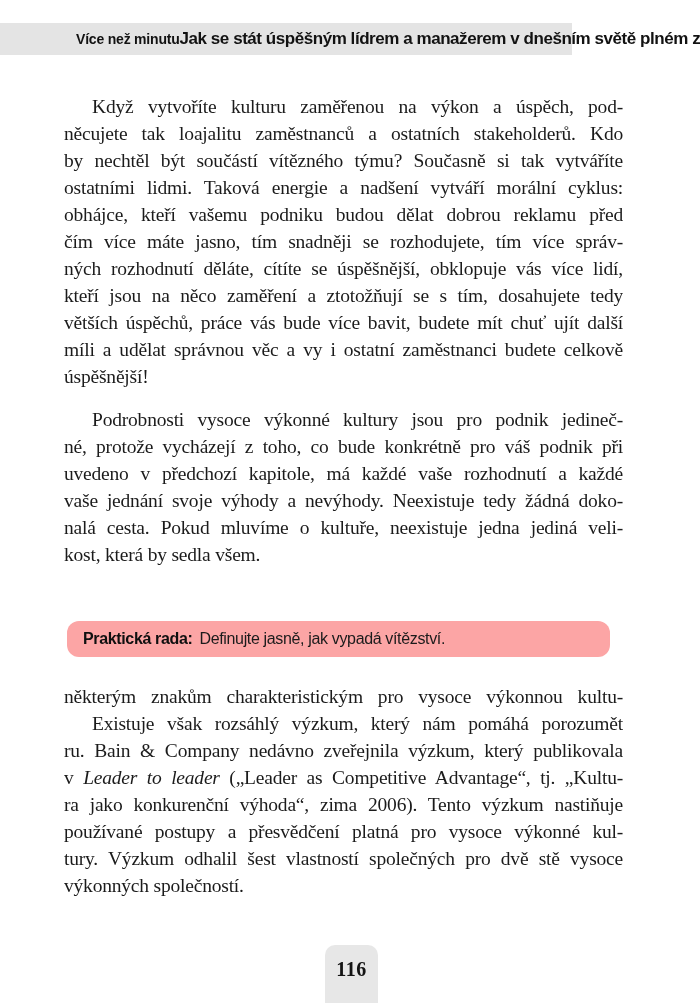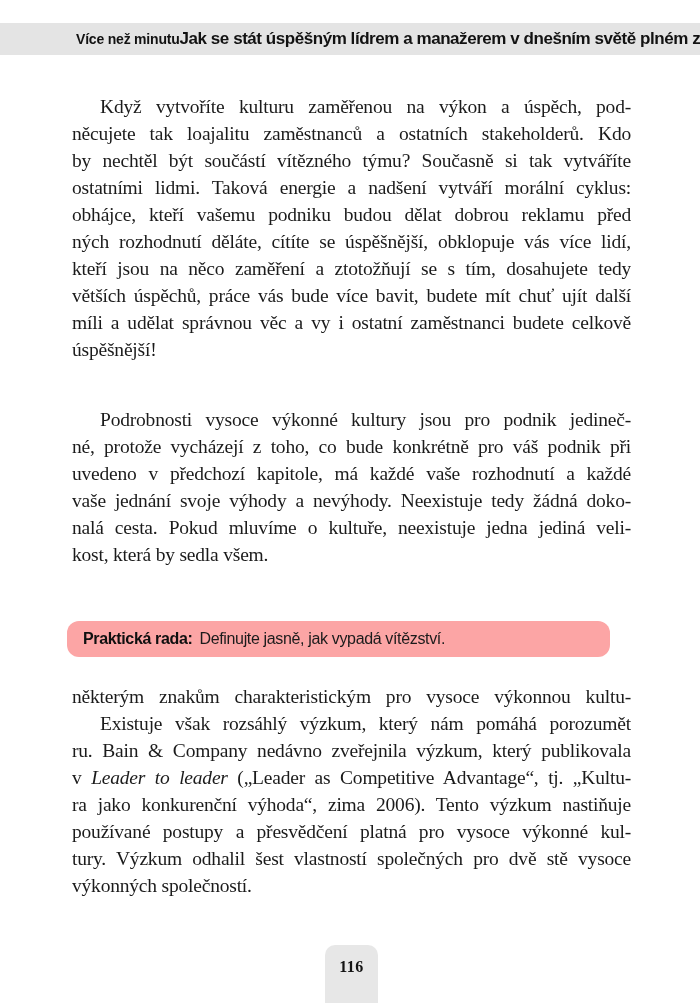--- a/index.html
+++ b/index.html
@@ -8,32 +8,32 @@
     background: #ffffff;
     font-family: "Liberation Serif", serif;
     color: #1b1b1b;
     position: relative;
     overflow: hidden;
   }
   #page { position: absolute; inset: 0; width: 700px; height: 1003px; }
 
   
   .band {
-    position: absolute; top: 23px; left: 0; width: 700px; height: 32px;
+    position: absolute; top: 23px; left: 0; width: 572px; height: 32px;
     background: #e4e4e4;
     display: flex; align-items: center; justify-content: space-between;
     box-sizing: border-box; padding: 0 67px 0 76px;
     font-family: "Liberation Sans", sans-serif;
     font-weight: bold; color: #121212;
   }
   .band .left-txt  { font-size: 14px;   letter-spacing: -0.2px; white-space: nowrap; }
   .band .right-txt { font-size: 17px; letter-spacing: -0.45px; white-space: nowrap; }
 
   
-  .para { position: absolute; left: 72px; width: 559px; }
+  .para { position: absolute; left: 64px; width: 559px; }
   .p1 { top: 93px; }
   .p2 { top: 406px; }
   .p3 { top: 683px; }
   .ln {
     height: 27px; line-height: 27px;
     font-size: 19.5px; letter-spacing: -0.2px;
     text-align: justify; text-align-last: justify;
     overflow: hidden; white-space: nowrap;
   }
   .ln.first { text-indent: 28px; }
@@ -54,39 +54,40 @@
 
   
   .pagetab {
     position: absolute; left: 325px; top: 945px; width: 53px; height: 58px;
     background: #e7e7e7; border-radius: 10px 10px 0 0;
     text-align: center;
   }
   .pagetab .num {
     display: inline-block; margin-top: 13px;
     font-family: "Liberation Serif", serif;
-    font-weight: bold; font-size: 16px; letter-spacing: 0.5px; color: #141414;
+    font-weight: bold; font-size: 20px; letter-spacing: 0.5px; color: #141414;
   }
 </style>
 </head>
 <body>
 
 <div id="page">
 
   <div class="band">
     <span class="left-txt">Více než minutu</span>
     <span class="right-txt">Jak se stát úspěšným lídrem a manažerem v dnešním světě plném změn</span>
   </div>
 
   <div class="para p1">
     <div class="ln first">Když vytvoříte kulturu zaměřenou na výkon a úspěch, pod-</div>
     <div class="ln">něcujete tak loajalitu zaměstnanců a ostatních stakeholderů. Kdo</div>
     <div class="ln">by nechtěl být součástí vítězného týmu? Současně si tak vytváříte</div>
     <div class="ln">ostatními lidmi. Taková energie a nadšení vytváří morální cyklus:</div>
     <div class="ln">obhájce, kteří vašemu podniku budou dělat dobrou reklamu před</div>
+    <div class="ln">čím více máte jasno, tím snadněji se rozhodujete, tím více správ-</div>
     <div class="ln">ných rozhodnutí děláte, cítíte se úspěšnější, obklopuje vás více lidí,</div>
     <div class="ln">kteří jsou na něco zaměření a ztotožňují se s tím, dosahujete tedy</div>
     <div class="ln">větších úspěchů, práce vás bude více bavit, budete mít chuť ujít další</div>
     <div class="ln">míli a udělat správnou věc a vy i ostatní zaměstnanci budete celkově</div>
     <div class="ln end">úspěšnější!</div>
   </div>
 
   <div class="para p2">
     <div class="ln first">Podrobnosti vysoce výkonné kultury jsou pro podnik jedineč-</div>
     <div class="ln">né, protože vycházejí z toho, co bude konkrétně pro váš podnik při</div>

